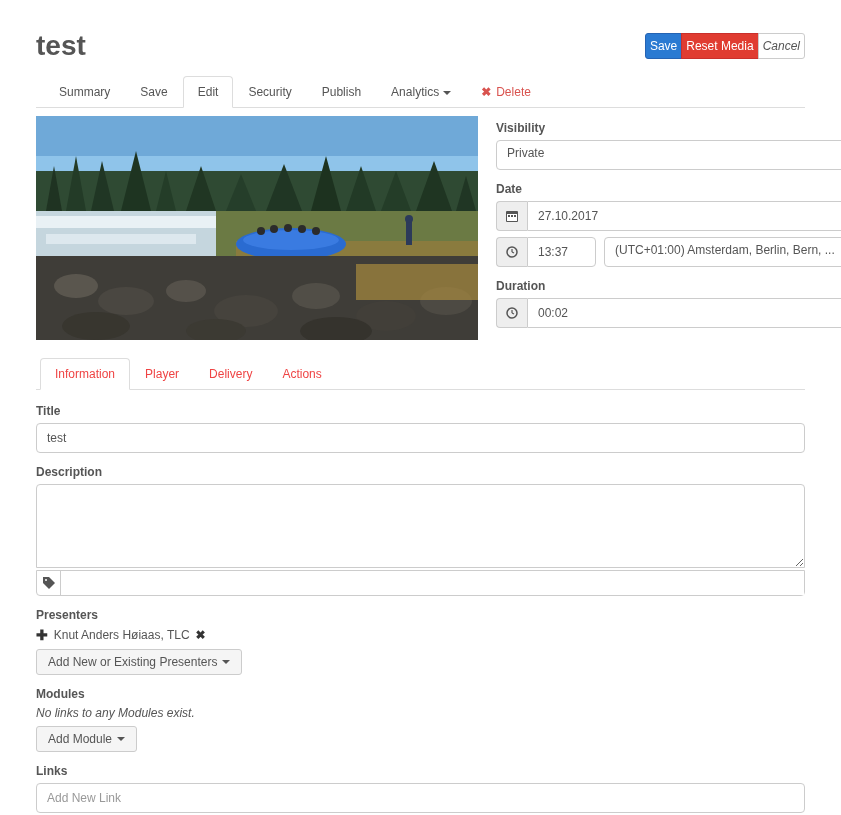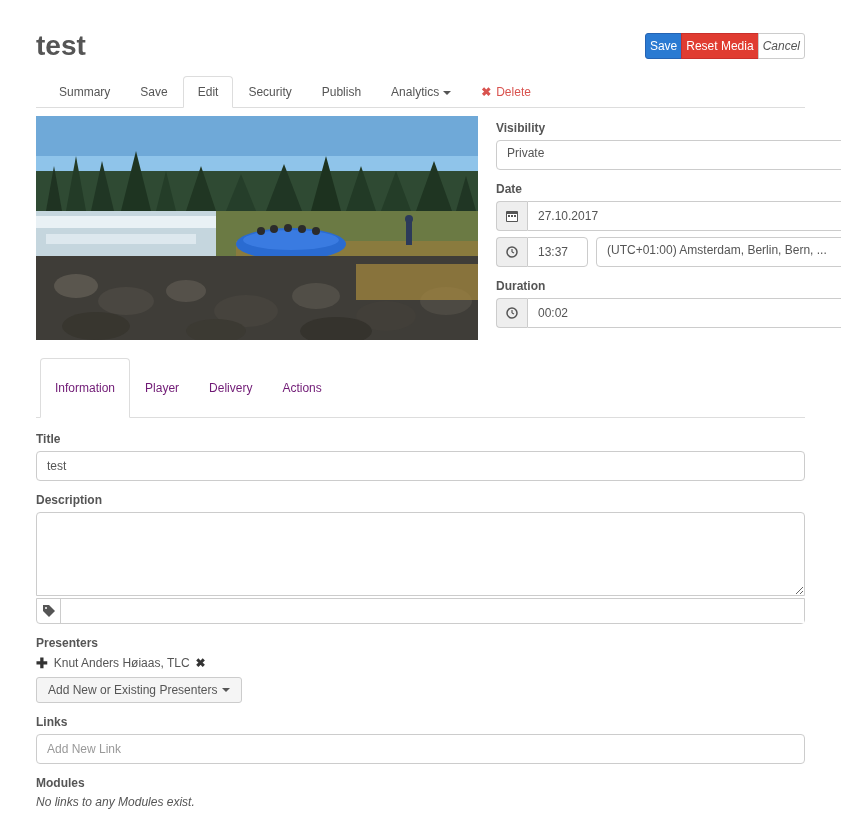--- a/index.html
+++ b/index.html
@@ -158,21 +158,21 @@
       color: #555;
     }
     .input-group .form-control {
       border-radius: 0 4px 4px 0;
     }
     .time-row {
       display: flex;
       gap: 8px;
     }
     .time-row .input-group:first-child {
-      width: 92px;
+      width: 100px;
       flex-shrink: 0;
     }
     .time-row .tz-wrap {
       flex: 1;
       position: relative;
     }
     .tz-wrap .form-control {
       padding-right: 26px;
       text-overflow: ellipsis;
       overflow: hidden;
@@ -184,22 +184,22 @@
       border-bottom: 1px solid #ddd;
       display: flex;
       margin-top: 18px;
       padding-left: 4px;
     }
     .sub-tabs li {
       margin-bottom: -1px;
     }
     .sub-tabs li a {
       display: block;
-      padding: 22px 14px;
-      color: #701a75;
+      padding: 8px 14px;
+      color: #ef4444;
       text-decoration: none;
       border: 1px solid transparent;
       border-radius: 4px 4px 0 0;
       font-size: 12px;
     }
     .sub-tabs li.active a {
       border-color: #ddd #ddd #fff #ddd;
       background: #fff;
     }
 
@@ -477,25 +477,25 @@
       <span>Knut Anders Høiaas, TLC</span>
       <span class="remove-x">✖</span>
     </div>
     <button class="btn-default">
       <span>Add New or Existing Presenters</span>
       <span class="caret"></span>
     </button>
   </div>
 
   <div class="form-group">
-    <label class="form-label">Links</label>
-    <input class="form-control" placeholder="Add New Link" style="">
-  </div>
-
-  <div class="form-group">
     <label class="form-label">Modules</label>
     <div class="modules-empty">No links to any Modules exist.</div>
     <button class="btn-default">
       <span>Add Module</span>
       <span class="caret"></span>
     </button>
   </div>
+
+  <div class="form-group">
+    <label class="form-label">Links</label>
+    <input class="form-control" placeholder="Add New Link" style="">
+  </div>
 </div>
 
 </body></html>

